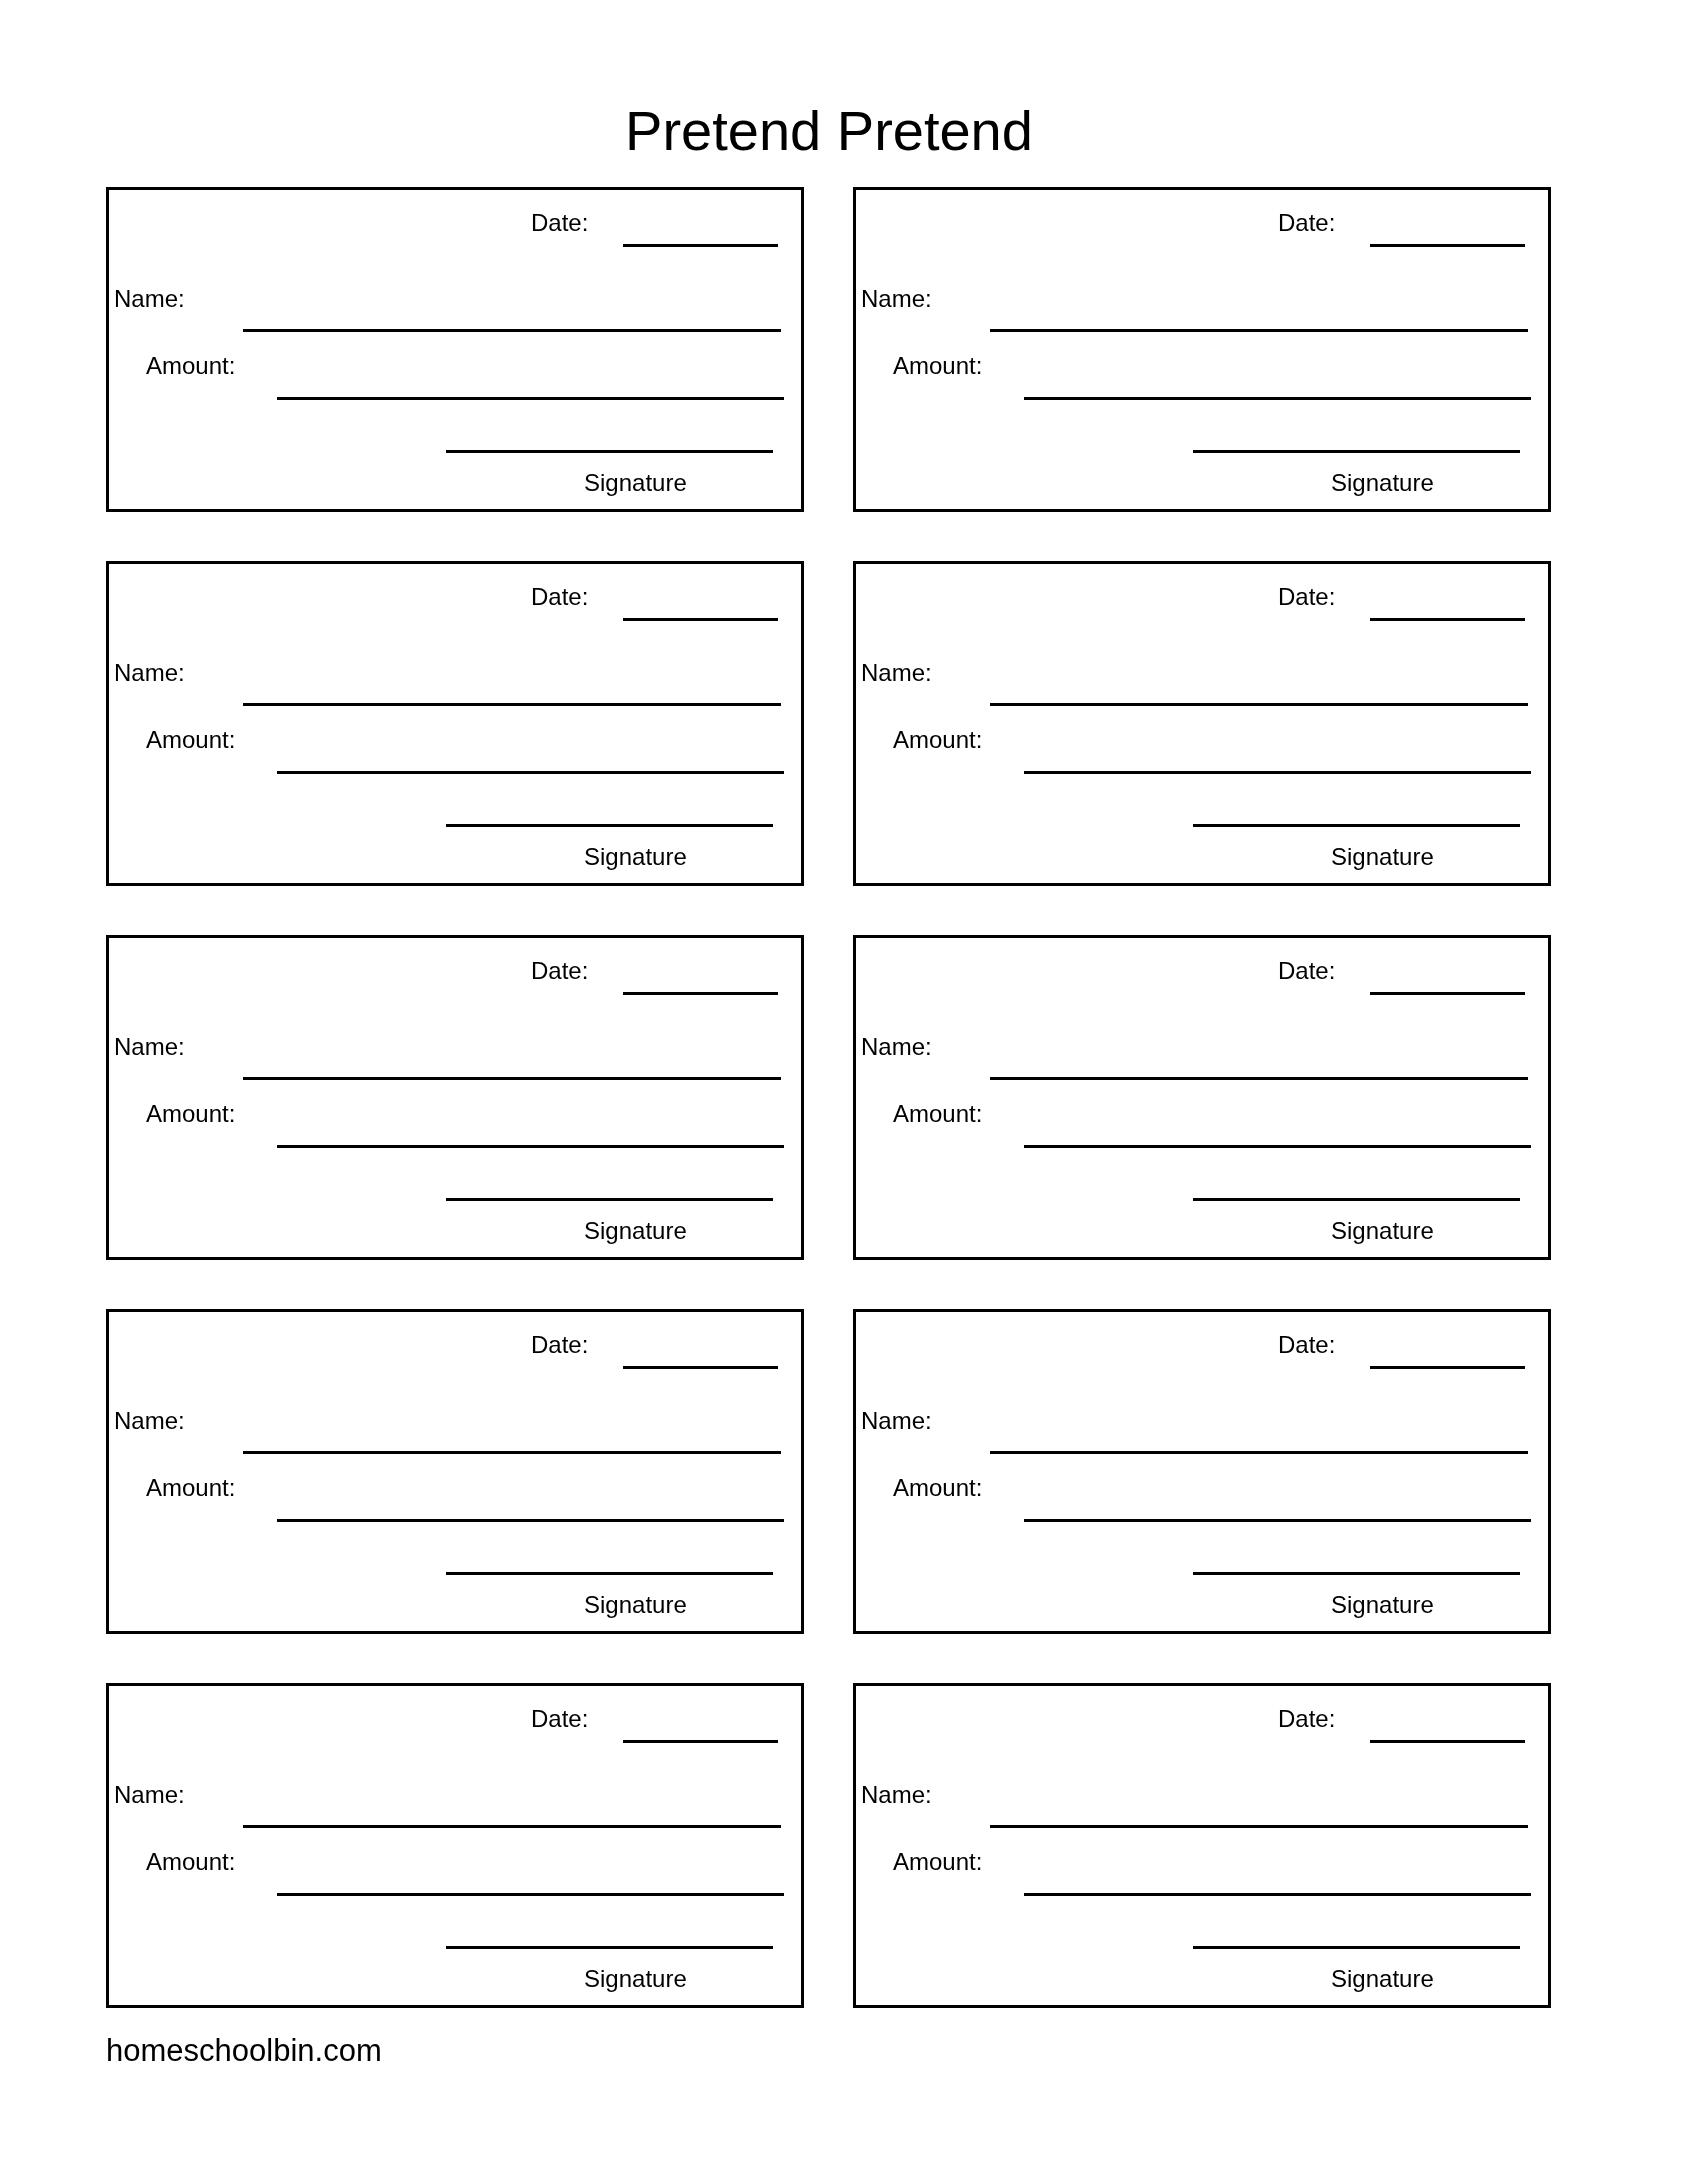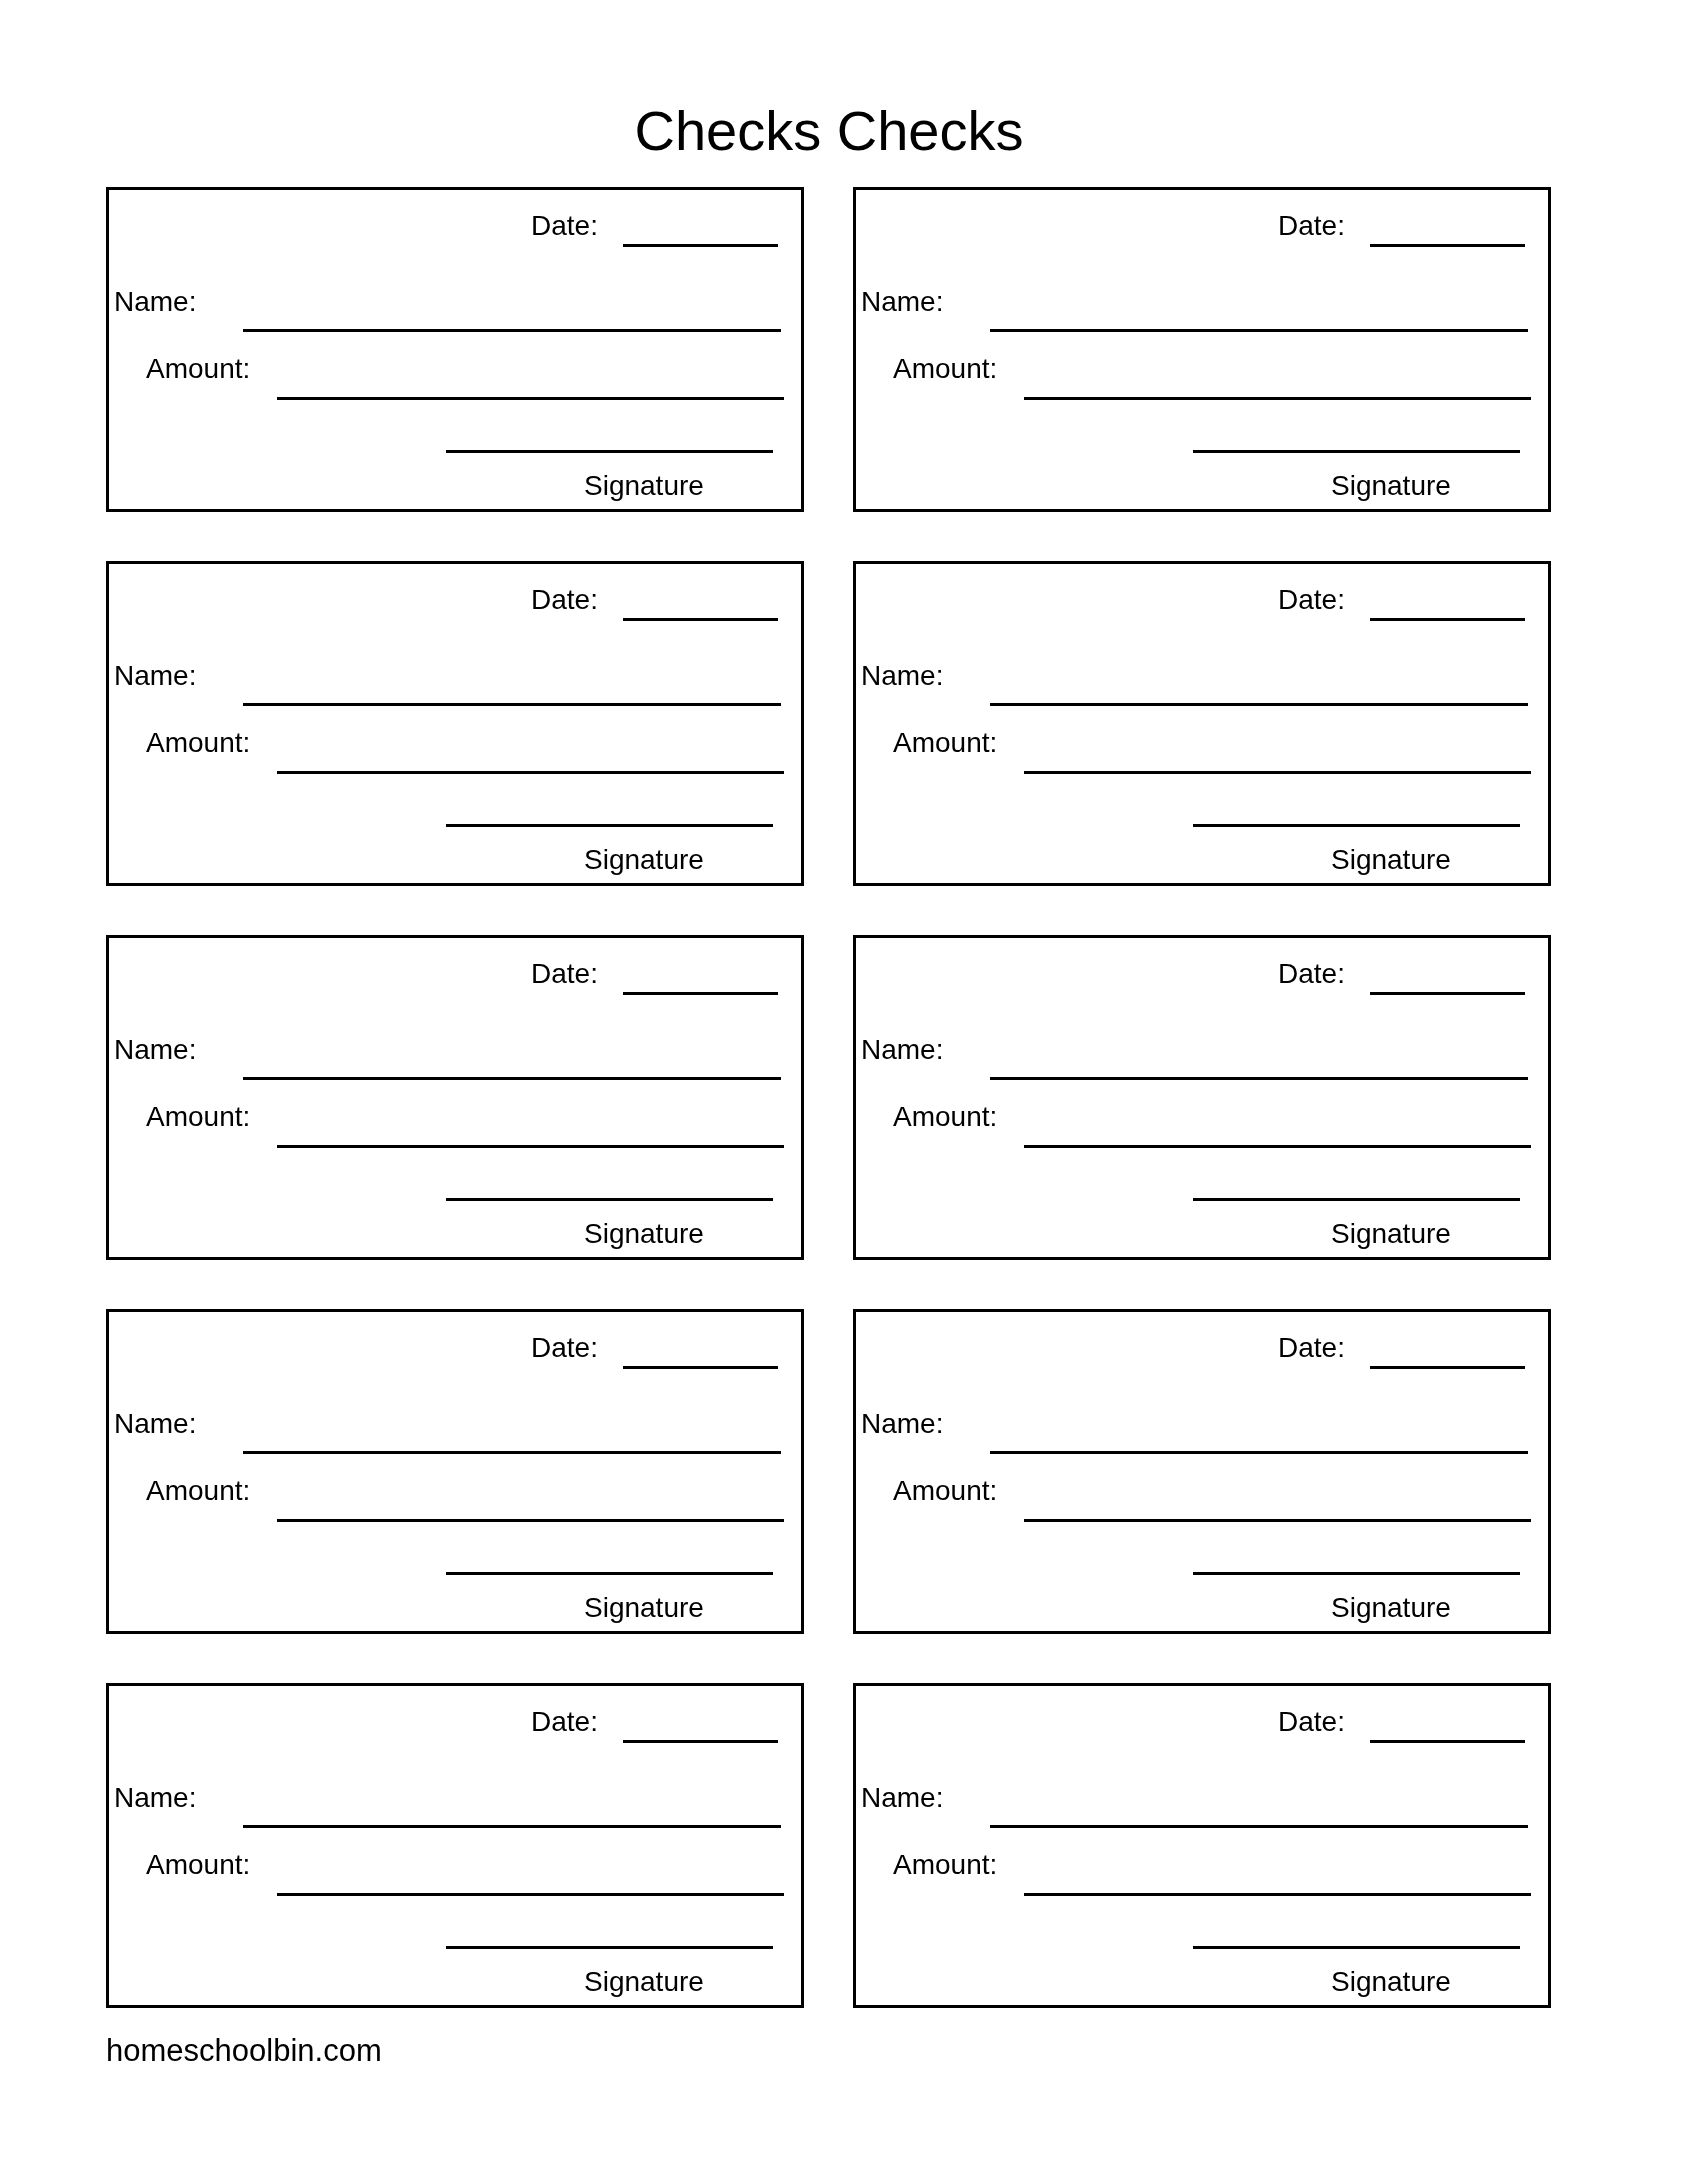--- a/index.html
+++ b/index.html
@@ -39,21 +39,21 @@
   .check {
     position: relative;
     width: 698px;
     height: 325px;
     box-sizing: border-box;
     border: 3.4px solid #000000;
     background: #ffffff;
   }
   .lbl {
     position: absolute;
-    font-size: 28px;
+    font-size: 24px;
     line-height: 1.2;
     white-space: nowrap;
   }
   .lbl-date      { left: 422px; top: 19px;  }
   .lbl-name      { left: 5px;  top: 95px; }
   .lbl-amount    { left: 37px;  top: 162px; }
   .lbl-signature { left: 451px; top: 279px; margin-left: 24px; }
   .line {
     position: absolute;
     height: 0;
@@ -78,21 +78,21 @@
     width: 1446px;
     text-align: left;
     font-size: 31px;
     line-height: 1.2;
     white-space: nowrap;
   }
 </style>
 </head>
 <body>
 
-<div class="page-title">Checks Checks</div>
+<div class="page-title">Pretend Pretend</div>
 
 <div id="checks-grid">
 
     <div class="check">
       <span class="lbl lbl-date">Date:</span>
       <span class="line line-date">
         <span class="val"></span>
       </span>
 
       <span class="lbl lbl-name">Name:</span>

